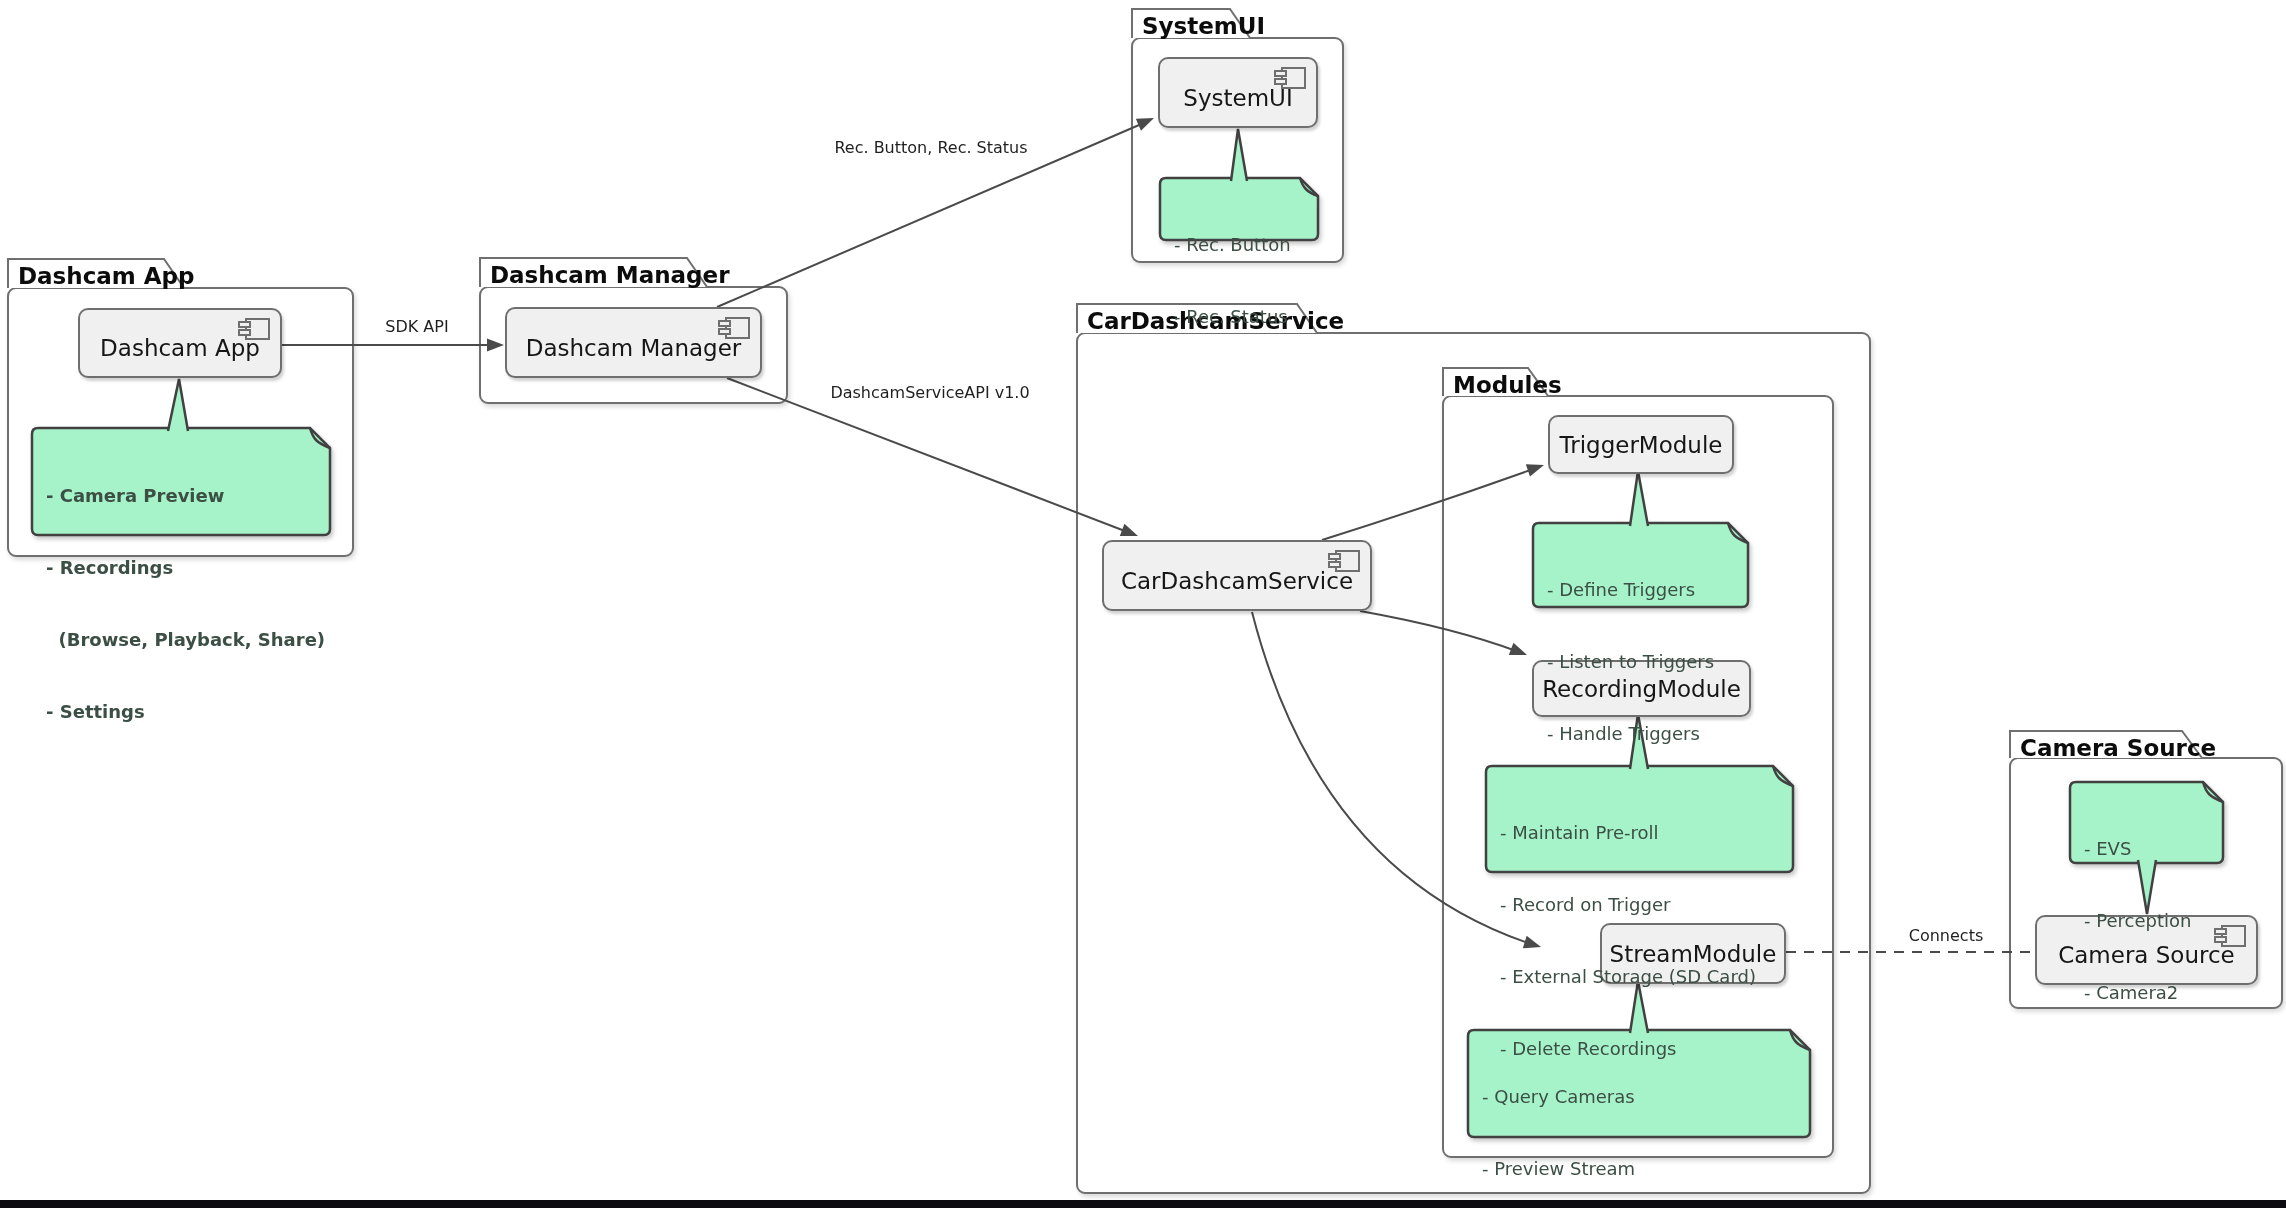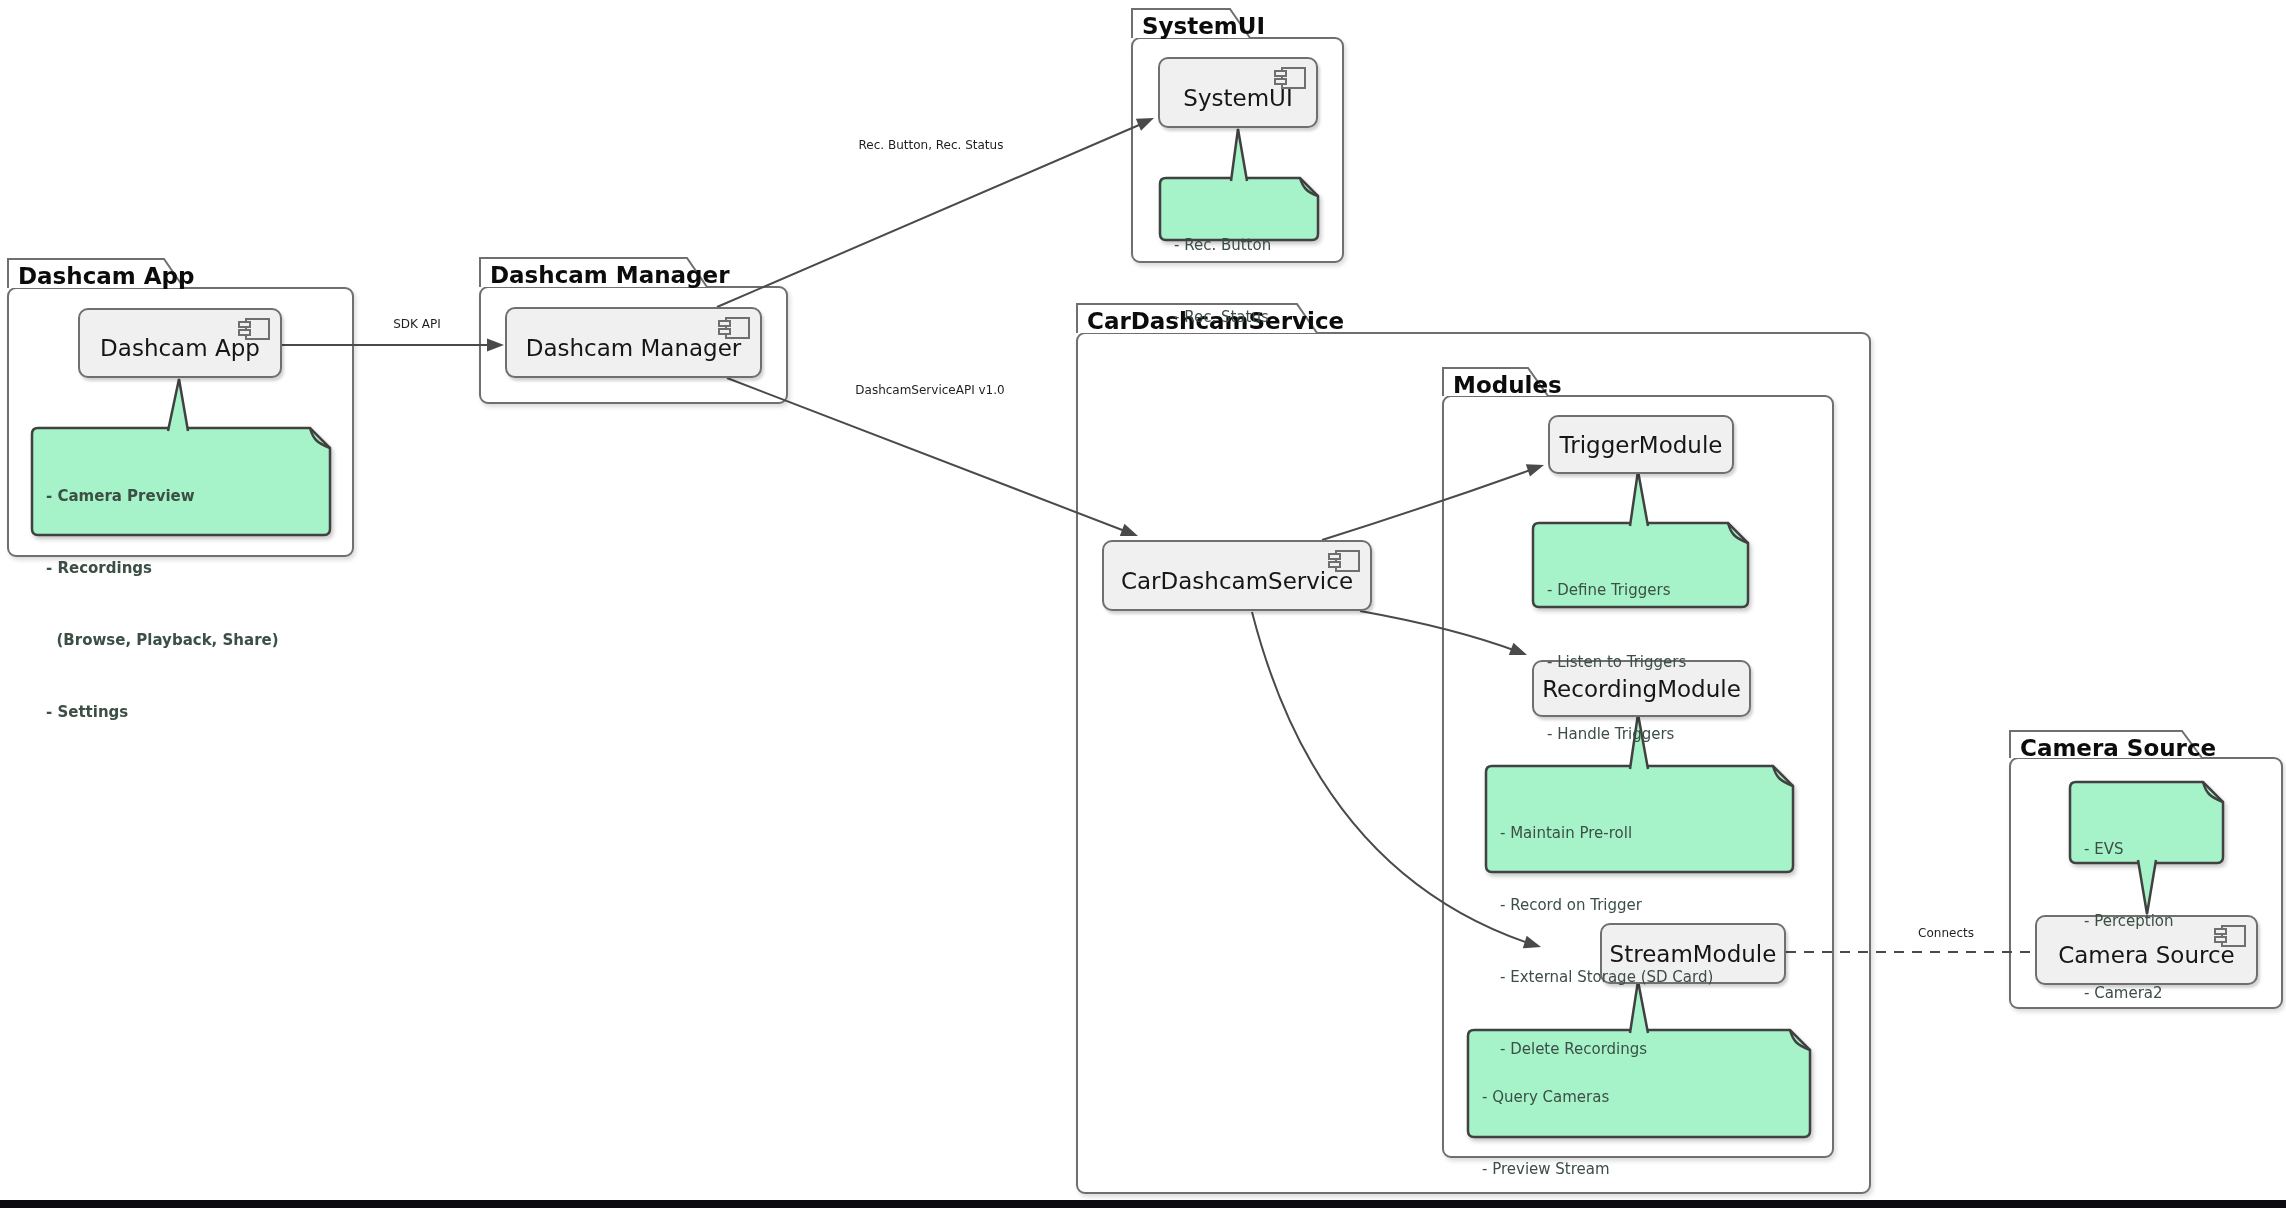--- a/index.html
+++ b/index.html
@@ -16,26 +16,26 @@
   }
   .component{
     position:absolute;z-index:2;background:#f0f0f0;border:2px solid #6f6f6f;border-radius:10px;
     box-shadow:2px 3px 3px rgba(0,0,0,0.18);
     display:flex;align-items:center;justify-content:center;
     font-size:23px;white-space:nowrap;color:#161616;
   }
   .component.iconed{padding-top:10px;box-sizing:border-box;}
   .comp-icon{position:absolute;top:7px;right:9px;width:34px;height:24px;}
   .note-text{
-    position:absolute;z-index:3;font-size:15px;line-height:24px;color:#3c4f45;
+    position:absolute;z-index:3;font-size:18px;line-height:24px;color:#3c4f45;
     white-space:pre;
   }
   .edge-label{
     position:absolute;z-index:3;transform:translateX(-50%);
-    font-size:12px;color:#1f1f1f;white-space:nowrap;
+    font-size:16px;color:#1f1f1f;white-space:nowrap;
   }
   #bottom-bar{position:absolute;z-index:4;left:0;top:1200px;width:2286px;height:8px;background:#0b0b10;}
 </style>
 </head>
 <body>
 
 <div id="canvas">
 
   <svg id="bg" width="2286" height="1208" viewBox="0 0 2286 1208">
 

